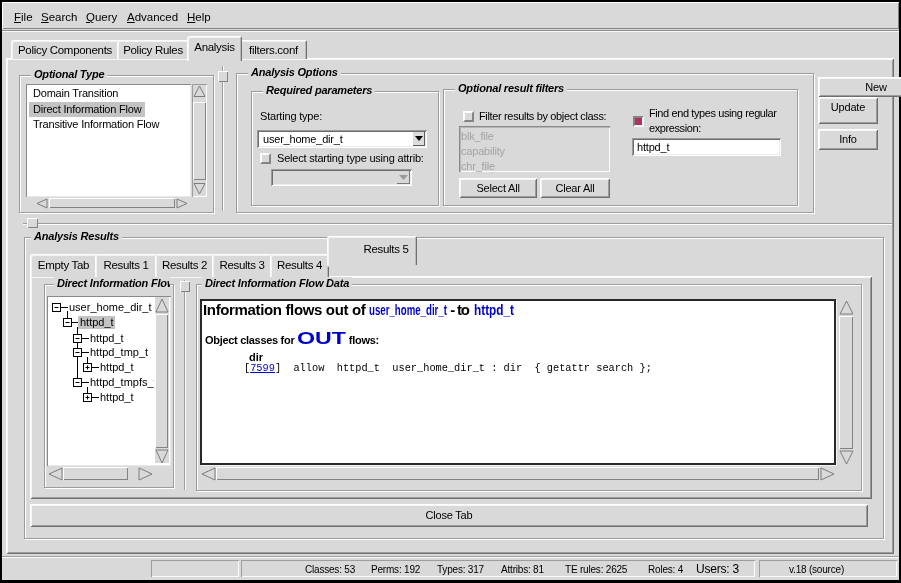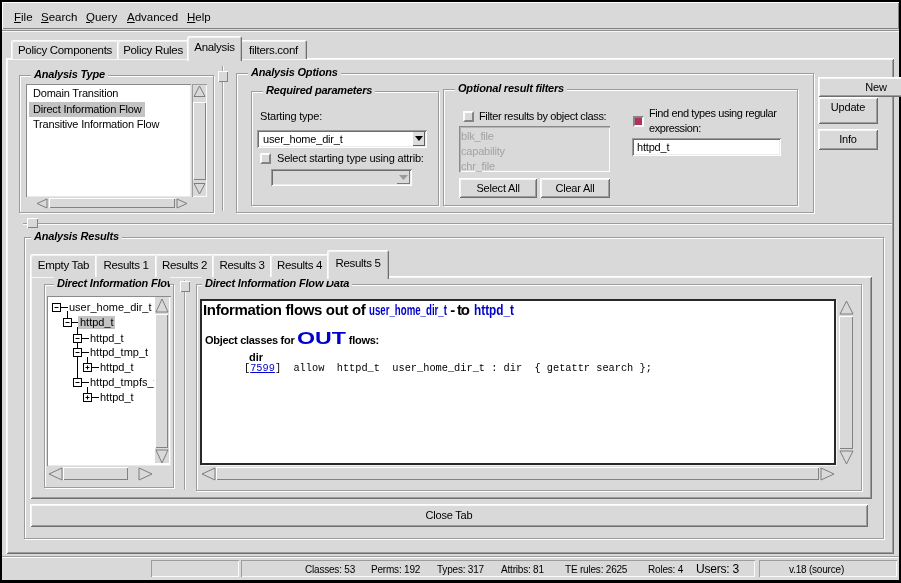--- a/index.html
+++ b/index.html
@@ -32,21 +32,21 @@
 <div class="abs" style="left:2px;top:31px;width:897px;height:1px;background:#f8f8f8;"></div>
 
 <div class="abs r2" style="left:6px;top:58px;width:888px;height:496px;background:#d9d9d9;"></div>
 
 <div class="tab" style="left:11px;top:40px;width:106px;height:18px;line-height:18px;">Policy Components</div>
 <div class="tab" style="left:117px;top:40px;width:70px;height:18px;line-height:18px;">Policy Rules</div>
 <div class="tab" style="left:240px;top:40px;width:65px;height:18px;line-height:18px;">filters.conf</div>
 <div class="tab" style="left:187px;top:36px;width:53px;height:24px;line-height:21px;z-index:5;box-shadow:inset 1px 1px 0 #f2f2f2,inset -1px 0 0 #b9b9b9,0 2px 0 #d9d9d9;">Analysis</div>
 
 <div class="abs gb" style="left:19px;top:75px;width:193px;height:136px;">
-  <span class="glabel" style="left:11px;">Analysis Type</span>
+  <span class="glabel" style="left:11px;">Optional Type</span>
 </div>
 <div class="abs s1" style="left:26px;top:84px;width:165px;height:113px;background:#fff;box-shadow:inset 1px 1px 0 #8a8a8a,inset -1px -1px 0 #e8e8e8;"></div>
 <div class="abs" style="left:29px;top:102px;width:116px;height:15px;background:#c3c3c3;"></div>
 <div class="lbl" style="left:33px;top:87px;">Domain Transition</div>
 <div class="lbl" style="left:33px;top:103px;">Direct Information Flow</div>
 <div class="lbl" style="left:33px;top:118px;">Transitive Information Flow</div>
 
 <div class="abs s1" style="left:192px;top:84px;width:15px;height:113px;background:#d9d9d9;"></div>
 <svg class="abs" style="left:193px;top:85px;" width="13" height="13">
     <polygon points="6.5,1 12,11.5 1,11.5" fill="#d9d9d9" stroke="#7d7d7d" stroke-width="1"></polygon>
@@ -120,21 +120,21 @@
   <span class="glabel" style="left:6px;">Analysis Results</span>
 </div>
 
 <div class="abs r2" style="left:30px;top:276px;width:842px;height:223px;background:#d9d9d9;"></div>
 
 <div class="tab" style="left:30px;top:254px;width:65px;height:22px;line-height:21px;">Empty Tab</div>
 <div class="tab" style="left:95px;top:254px;width:60px;height:22px;line-height:21px;">Results 1</div>
 <div class="tab" style="left:155px;top:254px;width:57px;height:22px;line-height:21px;">Results 2</div>
 <div class="tab" style="left:212px;top:254px;width:58px;height:22px;line-height:21px;">Results 3</div>
 <div class="tab" style="left:270px;top:254px;width:57px;height:22px;line-height:21px;">Results 4</div>
-<div class="tab" style="left:327px;top:250px;width:60px;height:28px;line-height:24px;z-index:5;box-shadow:inset 1px 1px 0 #f2f2f2,inset -1px 0 0 #b9b9b9,0 2px 0 #d9d9d9;">Results 5</div>
+<div class="tab" style="left:327px;top:236px;width:60px;height:28px;line-height:24px;z-index:5;box-shadow:inset 1px 1px 0 #f2f2f2,inset -1px 0 0 #b9b9b9,0 2px 0 #d9d9d9;padding-left:28px;">Results 5</div>
 
 <div class="abs gb" style="left:44px;top:284px;width:128px;height:202px;">
   <span class="glabel" style="left:9px;width:113px;padding:0 0 0 3px;overflow:hidden;">Direct Information Flow Tr</span>
 </div>
 <div class="abs" style="left:47px;top:296px;width:124px;height:170px;background:#fff;box-shadow:inset 1px 1px 0 #8a8a8a,inset -1px -1px 0 #e8e8e8;"></div>
 
 <svg class="abs" style="left:48px;top:297px;" width="106" height="167" font-family="Liberation Sans" font-size="11">
   <g stroke="#000" stroke-width="1">
     <line x1="13" y1="10.5" x2="20" y2="10.5"></line>
     <line x1="19.5" y1="14" x2="19.5" y2="21"></line>

